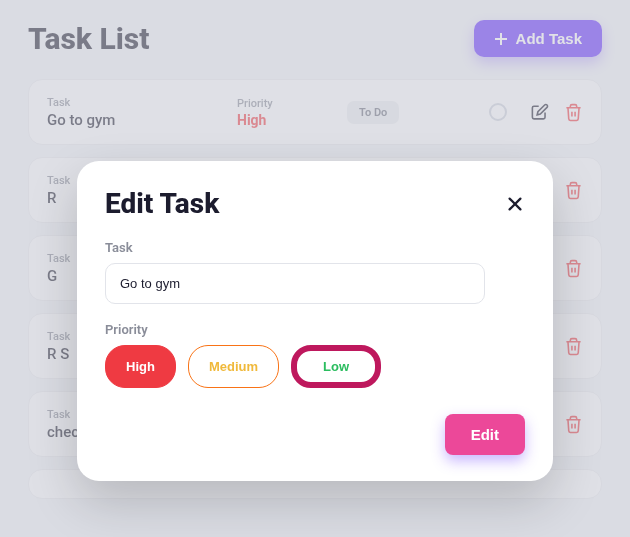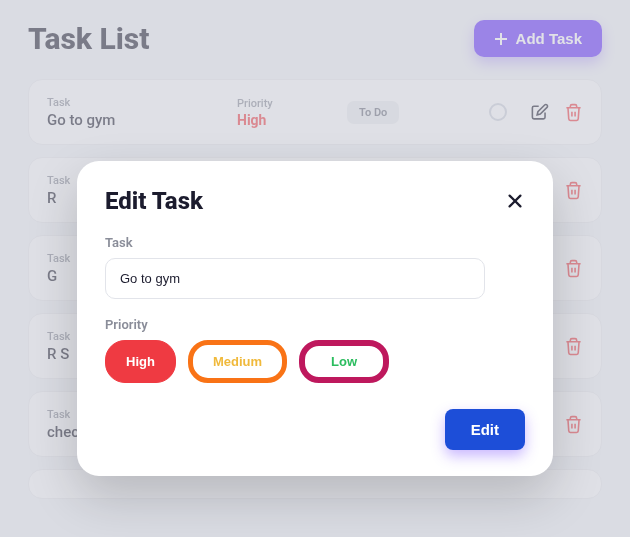--- a/index.html
+++ b/index.html
@@ -105,21 +105,21 @@
       border-radius: 22px;
       padding: 26px 28px;
       box-shadow: 0 20px 50px rgba(0,0,0,0.18);
     }
     .modal-head {
       display: flex;
       justify-content: space-between;
       align-items: center;
       margin-bottom: 20px;
     }
-    .modal-title { font-size: 24px; font-weight: 800; color: #1c1c2e; }
+    .modal-title { font-size: 28px; font-weight: 800; color: #1c1c2e; }
     .close-x {
       width: 20px; height: 20px;
       cursor: pointer;
       display: flex; align-items: center; justify-content: center;
     }
     .form-label {
       font-size: 13px;
       color: #8a8d99;
       font-weight: 600;
       margin-bottom: 8px;
@@ -138,25 +138,25 @@
     .priority-row { display: flex; gap: 12px; margin-bottom: 26px; margin-top: 4px; }
     .pri-btn {
       padding: 8px 20px;
       border-radius: 20px;
       font-size: 13px;
       font-weight: 700;
       cursor: pointer;
       background: #fff;
     }
     .pri-high { background: #ef3a42; color: #fff; border: 1px solid #ef3a42; }
-    .pri-medium { border: 5px solid #f97316; color: #f0b93b; }
+    .pri-medium { border: 1px solid #f97316; color: #f0b93b; }
     .pri-low { border: 6px solid #be185d; color: #2bbd5f; padding-left: 26px; padding-right: 26px; }
     .modal-footer { display: flex; justify-content: flex-end; }
     .edit-btn {
-      background: #1d4ed8;
+      background: #ec4899;
       color: #fff;
       border: none;
       padding: 12px 26px;
       border-radius: 8px;
       font-size: 15px;
       font-weight: 700;
       cursor: pointer;
       box-shadow: 0 6px 14px rgba(100,48,255,0.35);
     }
     .bg-tasks { filter: none; }

